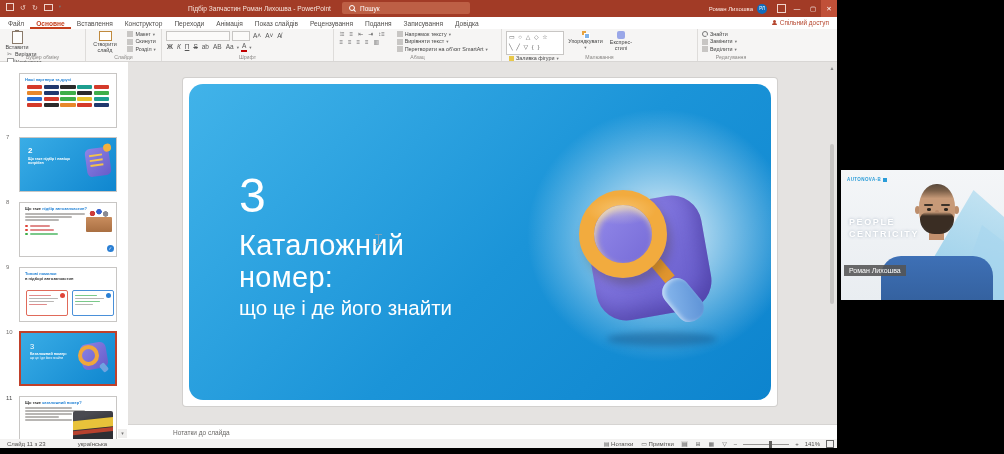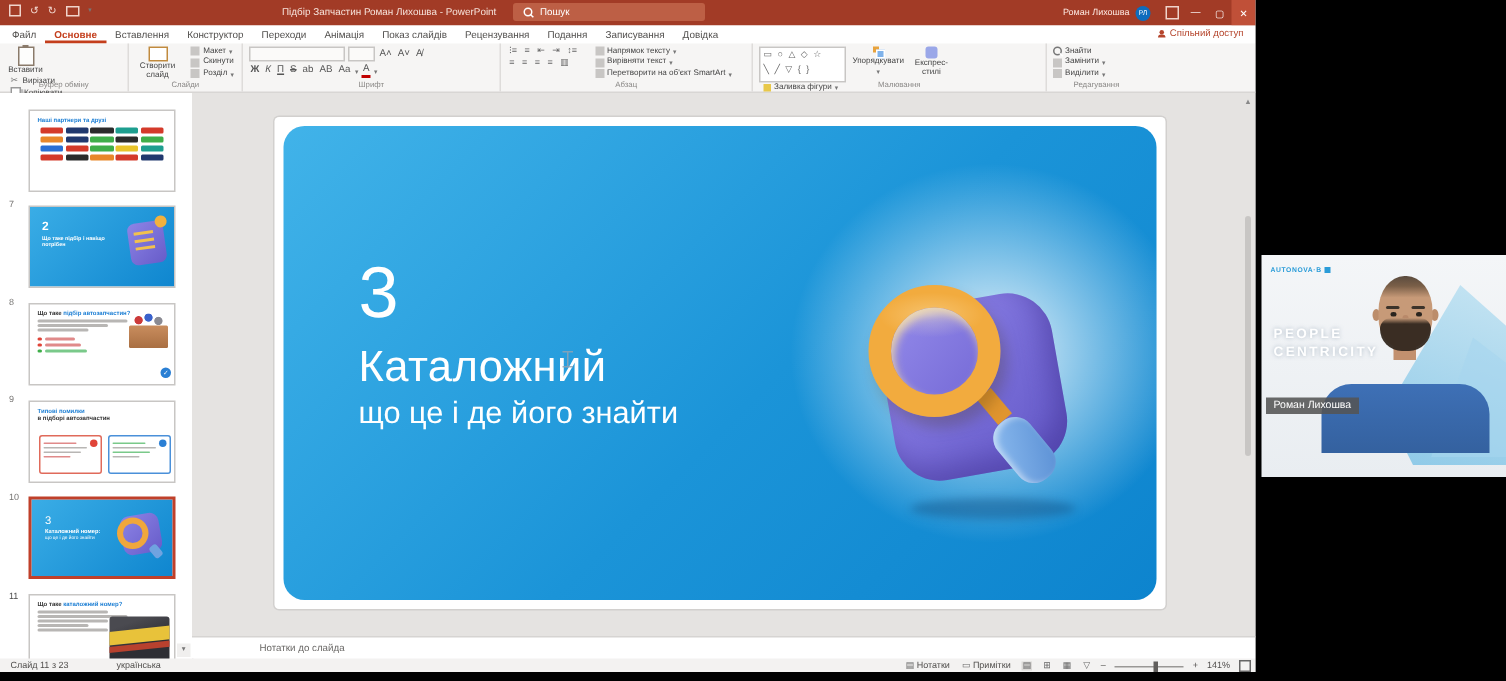--- a/index.html
+++ b/index.html
@@ -127,21 +127,21 @@
   .sb-left{position:absolute;left:7px;top:1.5px;display:flex;gap:32px;}
   .sb-right{position:absolute;right:3px;top:1px;display:flex;align-items:center;gap:6px;}
   .sb-ic{font-size:6px;color:#666;line-height:1;}
   .sl-track{width:46px;height:1px;background:#9a9896;position:relative;}
   .sl-thumb{position:absolute;left:56%;top:-3px;width:3px;height:7px;background:#605e5c;}
   .fit-ic{width:6px;height:6px;border:1px solid #666;position:relative;}
   .viewbtn{padding:0 1px;}
   .viewbtn.active{background:#dcdad8;}
 
   
-  .webcam{position:absolute;left:841px;top:170px;width:163px;height:148px;background:linear-gradient(#f4f6f8,#e9edf1);overflow:hidden;}
+  .webcam{position:absolute;left:841px;top:170px;width:163px;height:130px;background:linear-gradient(#f4f6f8,#e9edf1);overflow:hidden;}
   .berg{position:absolute;right:-10px;top:20px;width:90px;height:120px;background:linear-gradient(200deg,#bfe2f2,#7ec3e6);clip-path:polygon(55% 0,100% 30%,100% 100%,20% 100%,0 70%);opacity:.85;}
   .berg2{position:absolute;right:-20px;top:55px;width:70px;height:80px;background:#a7d6ee;clip-path:polygon(40% 0,100% 40%,100% 100%,0 100%);opacity:.6;}
   .wc-logo{position:absolute;left:6px;top:7px;font-size:4.5px;font-weight:bold;color:#2a9cd8;letter-spacing:.4px;display:flex;align-items:center;gap:2px;}
   .wc-flag{width:4px;height:4px;background:#2a9cd8;display:inline-block;}
   .wc-caption{position:absolute;left:8px;top:46px;color:#fff;font-weight:bold;font-size:9px;letter-spacing:1.6px;line-height:1.35;text-shadow:0 0 3px rgba(120,140,160,.6);}
   .person{position:absolute;left:0;top:0;width:100%;height:100%;}
   .shirt{position:absolute;left:40px;top:86px;width:112px;height:46px;background:linear-gradient(#3e70b6,#34619f);border-radius:20px 20px 0 0;}
   .neck{position:absolute;left:88px;top:56px;width:15px;height:14px;background:#c2906e;}
   .head{position:absolute;left:78px;top:14px;width:36px;height:48px;border-radius:48% 48% 42% 42%;background:linear-gradient(#5a4b3e 0%,#7a5f48 14%,#c79a78 30%,#c79a78 100%);}
   .ear{position:absolute;top:36px;width:5px;height:8px;border-radius:50%;background:#bc8d6b;}
@@ -484,20 +484,21 @@
       <div class="panel-scroll">▾</div>
     </div>
 
     <div class="main">
       <div class="canvas">
         <div class="bluebg">
           <div class="glow"></div>
           <div class="slide-text">
             <div class="s-num">3</div>
             <div class="s-title">Каталожний</div>
+            <div class="s-title" style="margin-top:0;">номер:</div>
             <div class="s-sub">що це і де його знайти</div>
           </div>
           <div class="icon-wrap">
             <div class="icon-shadow"></div>
             <div class="sq"></div>
             <div class="stem"></div>
             <div class="handle"></div>
             <div class="ring"></div>
           </div>
           <div class="ibeam"></div>

